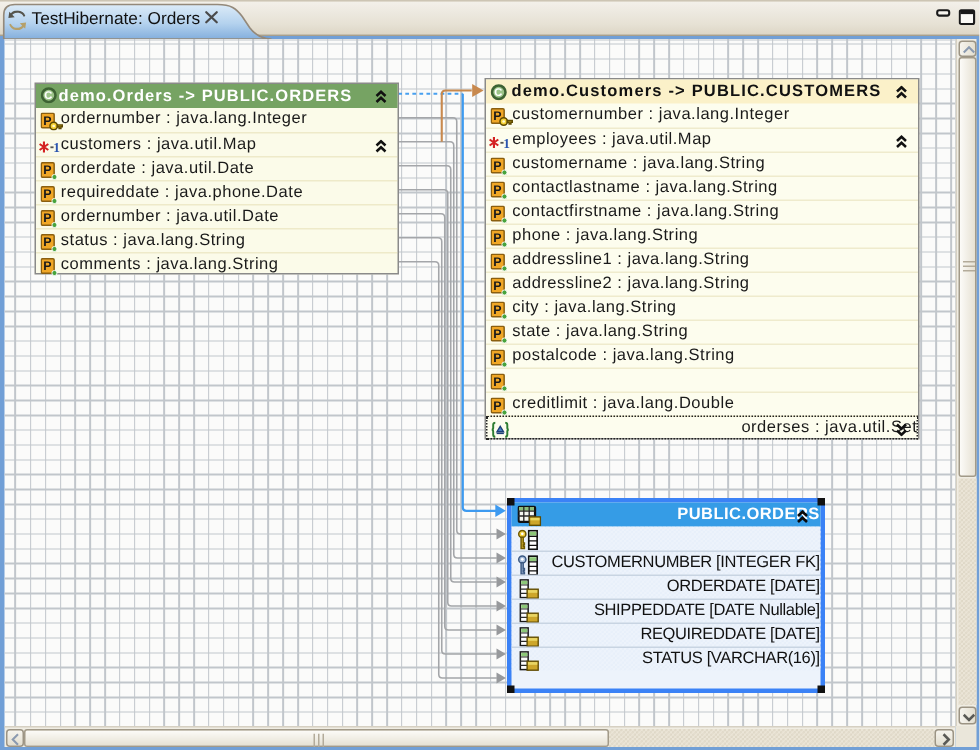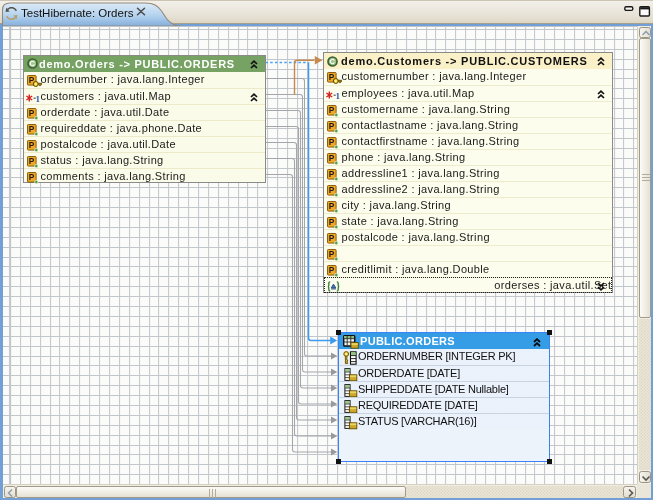--- a/index.html
+++ b/index.html
@@ -22,21 +22,21 @@
 .row + .row { border-top:1px solid rgba(210,195,130,0.3); }
 .row3 { position:relative; height:16px; line-height:15px; font-size:11px; color:#111; white-space:nowrap; padding-left:19.5px; letter-spacing:-0.25px; }
 .row3 + .row3 { border-top:1px solid #c8d4e2; }
 .focus { outline:1px dotted #222; outline-offset:-1.5px;text-align:right; }
 #b1 { left:22.5px; top:54.5px; width:243px; height:128px; background:#fbfbe9; }
 #b1 .hdr { background:#76a363; color:#fff; padding-left:15.5px; letter-spacing:0.72px; }
 #b2 { left:322.5px; top:52px; width:290px; height:240.5px; background:#fdfdee; }
 #b2 .hdr { background:#fbf1c9; color:#111; padding-left:17.5px; letter-spacing:0.78px; }
 #b2 .row { padding-left:18px; }
 #b3 .row3 { background-image:linear-gradient(45deg,#e7effa 25%,transparent 25%,transparent 75%,#e7effa 75%),linear-gradient(45deg,#e7effa 25%,transparent 25%,transparent 75%,#e7effa 75%); background-size:3px 3px; background-position:0 0,1.5px 1.5px; }
-#b3 { left:337.5px; top:332px; width:212px; height:130px; background:#edf3fb; border:1px solid #3b82f6; }
+#b3 { left:337.5px; top:332px; width:212px; height:130px; background:#edf3fb; border:3px solid #3b82f6;text-align:right; }
 #b3 .hdr { height:16px; line-height:16px; background:#359ce6; color:#fff; padding-left:21.5px; letter-spacing:0.3px; }
 .hd { position:absolute; width:5px; height:5px; background:#111; }
 #vsb { position:absolute; left:636.5px; top:26px; width:14px; height:457.5px; background:#f0ede3; border-left:1px solid #d6d0c2; }
 .sbtn { position:absolute; left:1.5px; width:12px; background:linear-gradient(90deg,#f6f4ee,#e3decf); border:1px solid #9c9484; border-radius:2.5px; }
 #vthumb { position:absolute; left:1.5px; top:12px; width:12px; height:280px; background:linear-gradient(90deg,#fcfbf8,#e6e1d3); border:1px solid #a29a89; border-radius:2px; }
 #vtrough { position:absolute; left:1.5px; top:292.5px; width:12px; height:151.5px; background-color:#ebe5d7;
   background-image:linear-gradient(45deg,#ded7c6 25%,transparent 25%,transparent 75%,#ded7c6 75%),linear-gradient(45deg,#ded7c6 25%,transparent 25%,transparent 75%,#ded7c6 75%);
   background-size:3px 3px; background-position:0 0,1.5px 1.5px; }
 #hsb { position:absolute; left:2.5px; top:483.5px; width:634px; height:14px; background:#f0ede3; border-top:1px solid #d6d0c2; }
 .sbtnh { position:absolute; top:1.5px; height:12px; background:linear-gradient(#f6f4ee,#e3decf); border:1px solid #9c9484; border-radius:2.5px; }
@@ -138,21 +138,21 @@
       </svg><span>orderdate : java.util.Date</span></div>
 <div class="row"><svg class="ic" style="left:3.5px;top:3px" width="12" height="12" viewBox="0 0 12 12">
         <rect x="0.5" y="0.5" width="8.6" height="9.6" rx="0.8" fill="#f0a726" stroke="#8a5f10" stroke-width="1"></rect>
         <text x="4.8" y="8.3" font-size="8.3" font-weight="bold" fill="#1a1a1a" text-anchor="middle" font-family="Liberation Sans">P</text>
         <circle cx="9.3" cy="10" r="1.7" fill="#47a33c" stroke="#fff" stroke-width="0.6"></circle>
       </svg><span>requireddate : java.phone.Date</span></div>
 <div class="row"><svg class="ic" style="left:3.5px;top:3px" width="12" height="12" viewBox="0 0 12 12">
         <rect x="0.5" y="0.5" width="8.6" height="9.6" rx="0.8" fill="#f0a726" stroke="#8a5f10" stroke-width="1"></rect>
         <text x="4.8" y="8.3" font-size="8.3" font-weight="bold" fill="#1a1a1a" text-anchor="middle" font-family="Liberation Sans">P</text>
         <circle cx="9.3" cy="10" r="1.7" fill="#47a33c" stroke="#fff" stroke-width="0.6"></circle>
-      </svg><span>postalcode : java.util.Date</span></div>
+      </svg><span>ordernumber : java.util.Date</span></div>
 <div class="row"><svg class="ic" style="left:3.5px;top:3px" width="12" height="12" viewBox="0 0 12 12">
         <rect x="0.5" y="0.5" width="8.6" height="9.6" rx="0.8" fill="#f0a726" stroke="#8a5f10" stroke-width="1"></rect>
         <text x="4.8" y="8.3" font-size="8.3" font-weight="bold" fill="#1a1a1a" text-anchor="middle" font-family="Liberation Sans">P</text>
         <circle cx="9.3" cy="10" r="1.7" fill="#47a33c" stroke="#fff" stroke-width="0.6"></circle>
       </svg><span>status : java.lang.String</span></div>
 <div class="row"><svg class="ic" style="left:3.5px;top:3px" width="12" height="12" viewBox="0 0 12 12">
         <rect x="0.5" y="0.5" width="8.6" height="9.6" rx="0.8" fill="#f0a726" stroke="#8a5f10" stroke-width="1"></rect>
         <text x="4.8" y="8.3" font-size="8.3" font-weight="bold" fill="#1a1a1a" text-anchor="middle" font-family="Liberation Sans">P</text>
         <circle cx="9.3" cy="10" r="1.7" fill="#47a33c" stroke="#fff" stroke-width="0.6"></circle>
       </svg><span>comments : java.lang.String</span></div>
@@ -276,21 +276,33 @@
         <g stroke="#715a00" stroke-width="1" fill="#f2cf3e">
           <circle cx="3.2" cy="3" r="2.4"></circle>
           <path d="M2.4 5.2 L2.4 12.6 L4.6 12.6 L4.6 11.4 L3.8 11.4 L3.8 10.2 L4.6 10.2 L4.6 9 L3.8 9 L3.8 5.2 Z"></path>
         </g>
         <circle cx="3.2" cy="2.9" r="0.9" fill="#fff"></circle>
         <rect x="7.5" y="0.8" width="5.6" height="12.4" fill="#fff" stroke="#111" stroke-width="1.1"></rect>
         <rect x="8.1" y="1.5" width="4.4" height="2.6" fill="#8cc878"></rect>
         <g stroke="#111" stroke-width="0.9">
           <path d="M7.5 4.6 H13.1 M7.5 7.6 H13.1 M7.5 10.6 H13.1"></path>
         </g>
-      </svg><span>ORDERNUMBER [INTEGER PK]</span></div>
+      </svg></div>
+<div class="row3"><svg class="ic" style="left:4.5px;top:1.5px" width="15" height="14" viewBox="0 0 15 14">
+        <g stroke="#3c5a84" stroke-width="1" fill="#a8bedc">
+          <circle cx="3.2" cy="3" r="2.4"></circle>
+          <path d="M2.4 5.2 L2.4 12.6 L4.6 12.6 L4.6 11.4 L3.8 11.4 L3.8 10.2 L4.6 10.2 L4.6 9 L3.8 9 L3.8 5.2 Z"></path>
+        </g>
+        <circle cx="3.2" cy="2.9" r="0.9" fill="#fff"></circle>
+        <rect x="7.5" y="0.8" width="5.6" height="12.4" fill="#fff" stroke="#111" stroke-width="1.1"></rect>
+        <rect x="8.1" y="1.5" width="4.4" height="2.6" fill="#8cc878"></rect>
+        <g stroke="#111" stroke-width="0.9">
+          <path d="M7.5 4.6 H13.1 M7.5 7.6 H13.1 M7.5 10.6 H13.1"></path>
+        </g>
+      </svg><span>CUSTOMERNUMBER [INTEGER FK]</span></div>
 <div class="row3"><svg class="ic" style="left:5px;top:1.5px" width="14" height="14" viewBox="0 0 14 14">
         <rect x="0.9" y="0.6" width="5.2" height="11.8" fill="#fdfdfd" stroke="#1a1a1a" stroke-width="1"></rect>
         <rect x="1.5" y="1.2" width="4" height="2.4" fill="#8cc878"></rect>
         <g stroke="#2a2a2a" stroke-width="0.8">
           <path d="M0.9 4 H6.1 M0.9 6.8 H6.1 M0.9 9.6 H6.1"></path>
         </g>
         <g>
           <rect x="5.4" y="6.8" width="7.4" height="6" fill="#cda62a" stroke="#5f4b00" stroke-width="0.9"></rect>
           <rect x="6" y="7.4" width="6.2" height="1.8" fill="#e9d563"></rect>
         </g>

